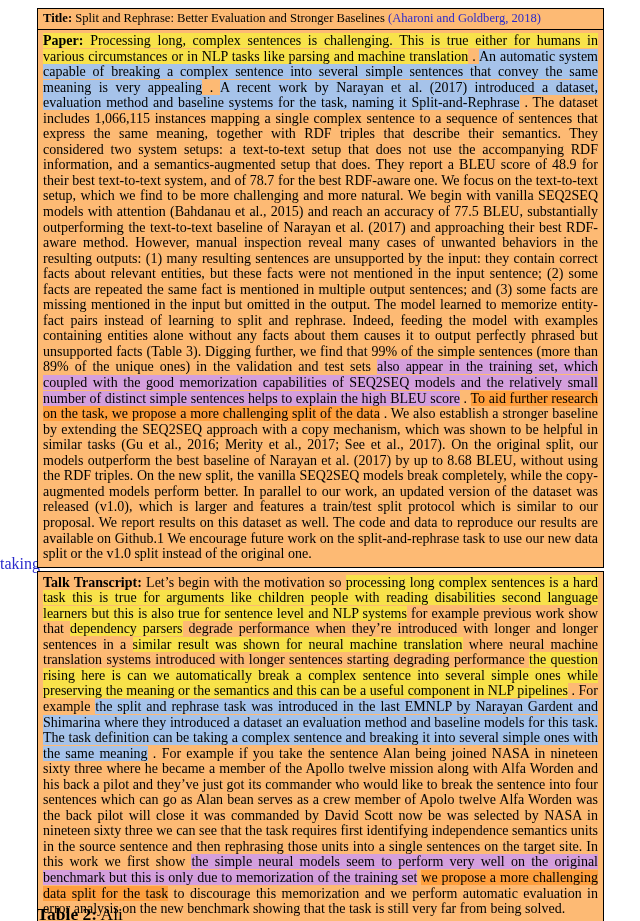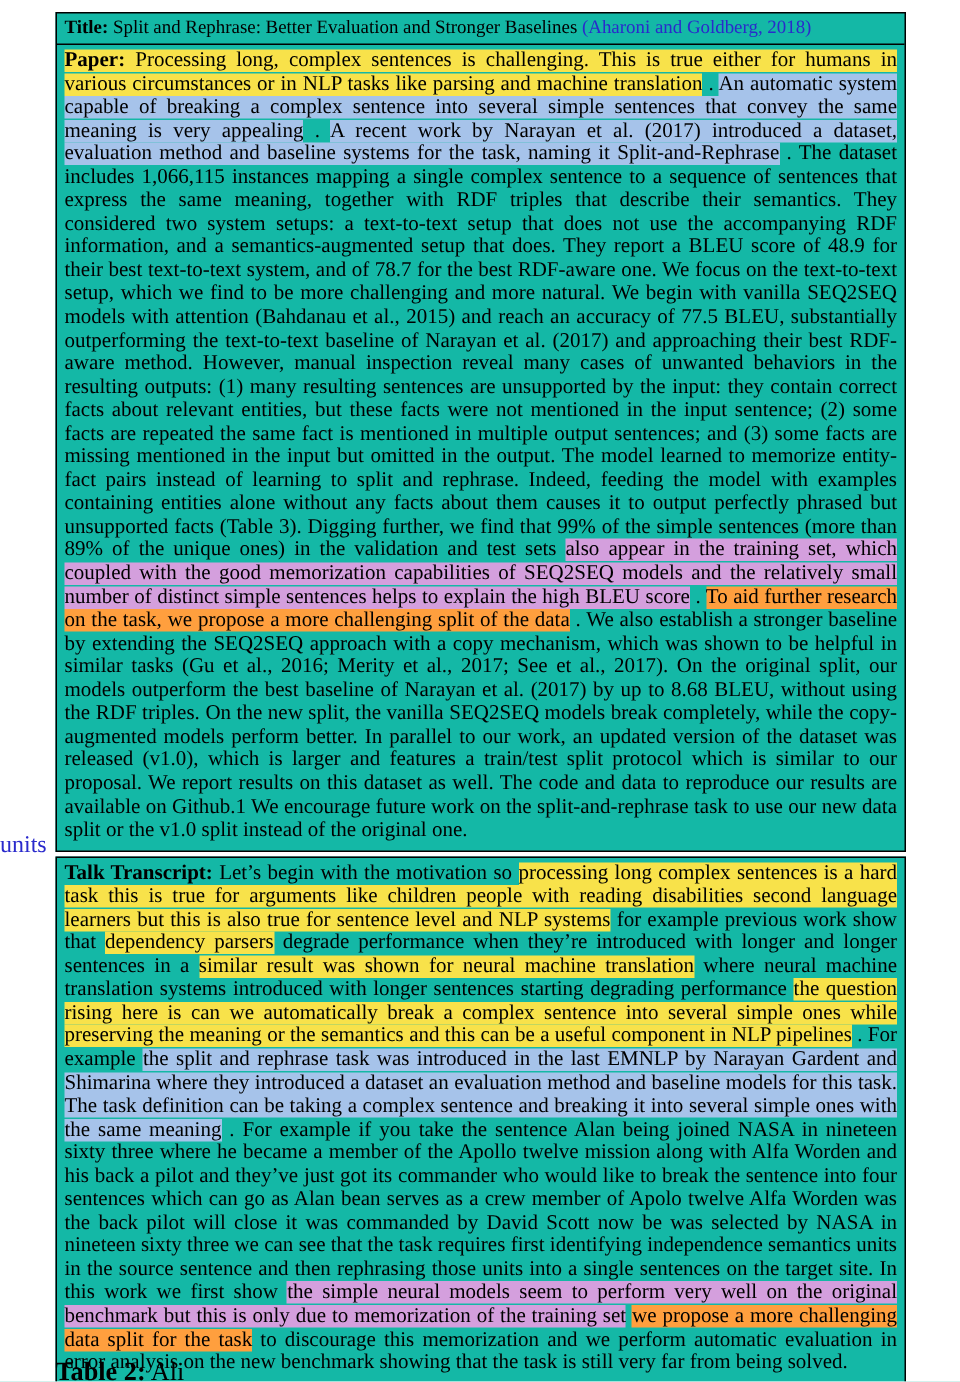--- a/index.html
+++ b/index.html
@@ -5,21 +5,21 @@
   html,body{margin:0;padding:0;background:#ffffff;}
   .page{
     position:relative;
     width:640px;height:921px;
     background:#ffffff;
     overflow:hidden;
     font-family:"Liberation Serif", serif;
     color:#000;
   }
   .boxes{position:absolute;left:37px;top:8px;width:567px;}
-  .box{border:1.5px solid #000;background:#14b8a6;}
+  .box{border:1.5px solid #000;background:#fdba74;}
   .box-top{margin-bottom:3px;}
   .title-row{
     padding:2px 5px 3px 5px;
     border-bottom:1.5px solid #000;
     font-size:12.6px;
     line-height:15px;
   }
   .para{
     padding:3px 5px 5px 5px;
     font-size:14px;
@@ -34,21 +34,21 @@
   .caption{
     position:absolute;left:37px;top:903px;
     font-size:17.5px;line-height:22px;
   }
 </style>
 </head>
 <body>
 
 <div class="page">
 
-  <div class="side-label" style="color: rgb(42, 42, 204);">units</div>
+  <div class="side-label" style="color: rgb(42, 42, 204);">taking</div>
 
   <div class="boxes">
 
     <div class="box box-top">
       <div class="title-row"><span class="b">Title: </span><span>Split and Rephrase: Better Evaluation and Stronger Baselines </span><span style="color: rgb(42, 42, 204);">(Aharoni and Goldberg, 2018)</span></div>
       <div class="para"><span class="b" style="background-color: rgb(248, 226, 74);">Paper: </span><span style="background-color: rgb(248, 226, 74);">Processing long, complex sentences is challenging. This is true either for humans in various circumstances or in NLP tasks like parsing and machine translation</span><span> . </span><span style="background-color: rgb(166, 195, 234);">An automatic system capable of breaking a complex sentence into several simple sentences that convey the same meaning is very appealing</span><span> . </span><span style="background-color: rgb(166, 195, 234);">A recent work by Narayan et al. (2017) introduced a dataset, evaluation method and baseline systems for the task, naming it Split-and-Rephrase</span><span> . The dataset includes 1,066,115 instances mapping a single complex sentence to a sequence of sentences that express the same meaning, together with RDF triples that describe their semantics. They considered two system setups: a text-to-text setup that does not use the accompanying RDF information, and a semantics-augmented setup that does. They report a BLEU score of 48.9 for their best text-to-text system, and of 78.7 for the best RDF-aware one. We focus on the text-to-text setup, which we find to be more challenging and more natural. We begin with vanilla SEQ2SEQ models with attention (Bahdanau et al., 2015) and reach an accuracy of 77.5 BLEU, substantially outperforming the text-to-text baseline of Narayan et al. (2017) and approaching their best RDF-aware method. However, manual inspection reveal many cases of unwanted behaviors in the resulting outputs: (1) many resulting sentences are unsupported by the input: they contain correct facts about relevant entities, but these facts were not mentioned in the input sentence; (2) some facts are repeated the same fact is mentioned in multiple output sentences; and (3) some facts are missing mentioned in the input but omitted in the output. The model learned to memorize entity-fact pairs instead of learning to split and rephrase. Indeed, feeding the model with examples containing entities alone without any facts about them causes it to output perfectly phrased but unsupported facts (Table 3). Digging further, we find that 99% of the simple sentences (more than 89% of the unique ones) in the validation and test sets </span><span style="background-color: rgb(212, 159, 221);">also appear in the training set, which coupled with the good memorization capabilities of SEQ2SEQ models and the relatively small number of distinct simple sentences helps to explain the high BLEU score</span><span> . </span><span style="background-color: rgb(255, 159, 62);">To aid further research on the task, we propose a more challenging split of the data</span><span> . We also establish a stronger baseline by extending the SEQ2SEQ approach with a copy mechanism, which was shown to be helpful in similar tasks (Gu et al., 2016; Merity et al., 2017; See et al., 2017). On the original split, our models outperform the best baseline of Narayan et al. (2017) by up to 8.68 BLEU, without using the RDF triples. On the new split, the vanilla SEQ2SEQ models break completely, while the copy-augmented models perform better. In parallel to our work, an updated version of the dataset was released (v1.0), which is larger and features a train/test split protocol which is similar to our proposal. We report results on this dataset as well. The code and data to reproduce our results are available on Github.1 We encourage future work on the split-and-rephrase task to use our new data split or the v1.0 split instead of the original one.</span></div>
     </div>
 
     <div class="box box-bottom">
       <div class="para"><span class="b">Talk Transcript: </span><span>Let’s begin with the motivation so </span><span style="background-color: rgb(248, 226, 74);">processing long complex sentences is a hard task this is true for arguments like children people with reading disabilities second language learners but this is also true for sentence level and NLP systems</span><span> for example previous work show that </span><span style="background-color: rgb(248, 226, 74);">dependency parsers</span><span> degrade performance when they’re introduced with longer and longer sentences in a </span><span style="background-color: rgb(248, 226, 74);">similar result was shown for neural machine translation</span><span> where neural machine translation systems introduced with longer sentences starting degrading performance </span><span style="background-color: rgb(248, 226, 74);">the question rising here is can we automatically break a complex sentence into several simple ones while preserving the meaning or the semantics and this can be a useful component in NLP pipelines</span><span> . For example </span><span style="background-color: rgb(166, 195, 234);">the split and rephrase task was introduced in the last EMNLP by Narayan Gardent and Shimarina where they introduced a dataset an evaluation method and baseline models for this task. The task definition can be taking a complex sentence and breaking it into several simple ones with the same meaning</span><span> . For example if you take the sentence Alan being joined NASA in nineteen sixty three where he became a member of the Apollo twelve mission along with Alfa Worden and his back a pilot and they’ve just got its commander who would like to break the sentence into four sentences which can go as Alan bean serves as a crew member of Apolo twelve Alfa Worden was the back pilot will close it was commanded by David Scott now be was selected by NASA in nineteen sixty three we can see that the task requires first identifying independence semantics units in the source sentence and then rephrasing those units into a single sentences on the target site. In this work we first show </span><span style="background-color: rgb(212, 159, 221);">the simple neural models seem to perform very well on the original benchmark but this is only due to memorization of the training set</span><span> </span><span style="background-color: rgb(255, 159, 62);">we propose a more challenging data split for the task</span><span> to discourage this memorization and we perform automatic evaluation in error analysis on the new benchmark showing that the task is still very far from being solved.</span></div>

